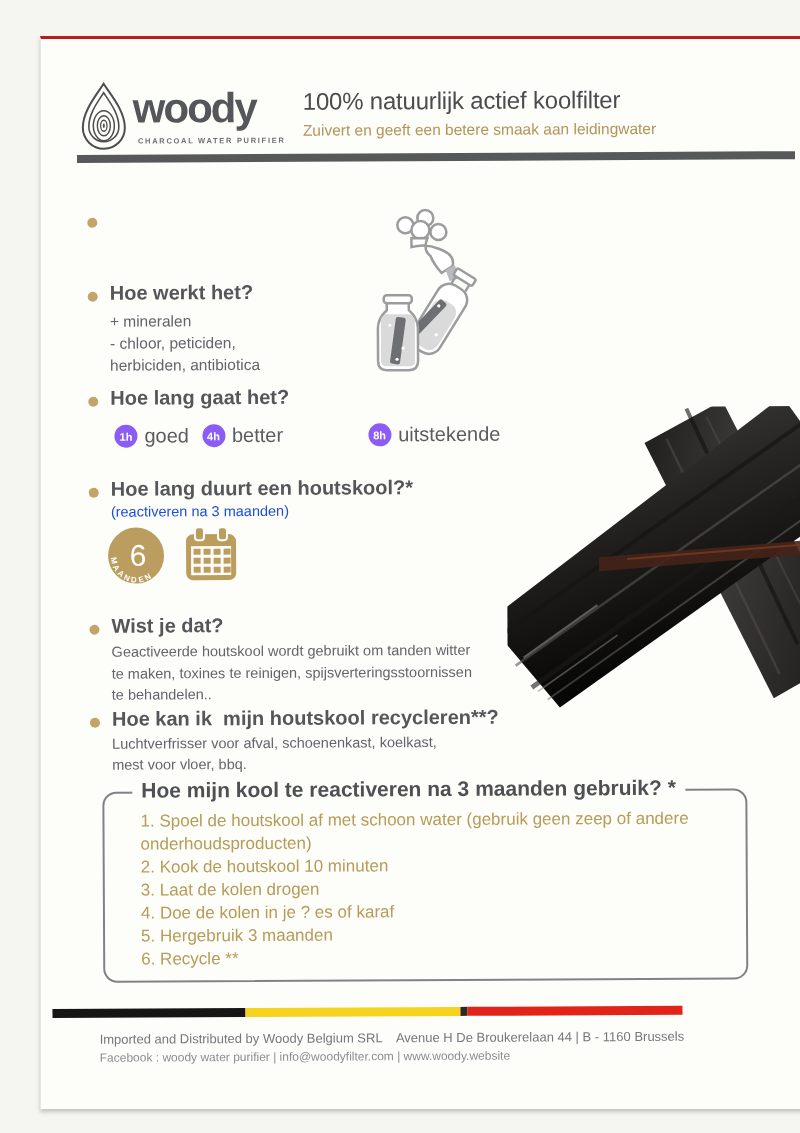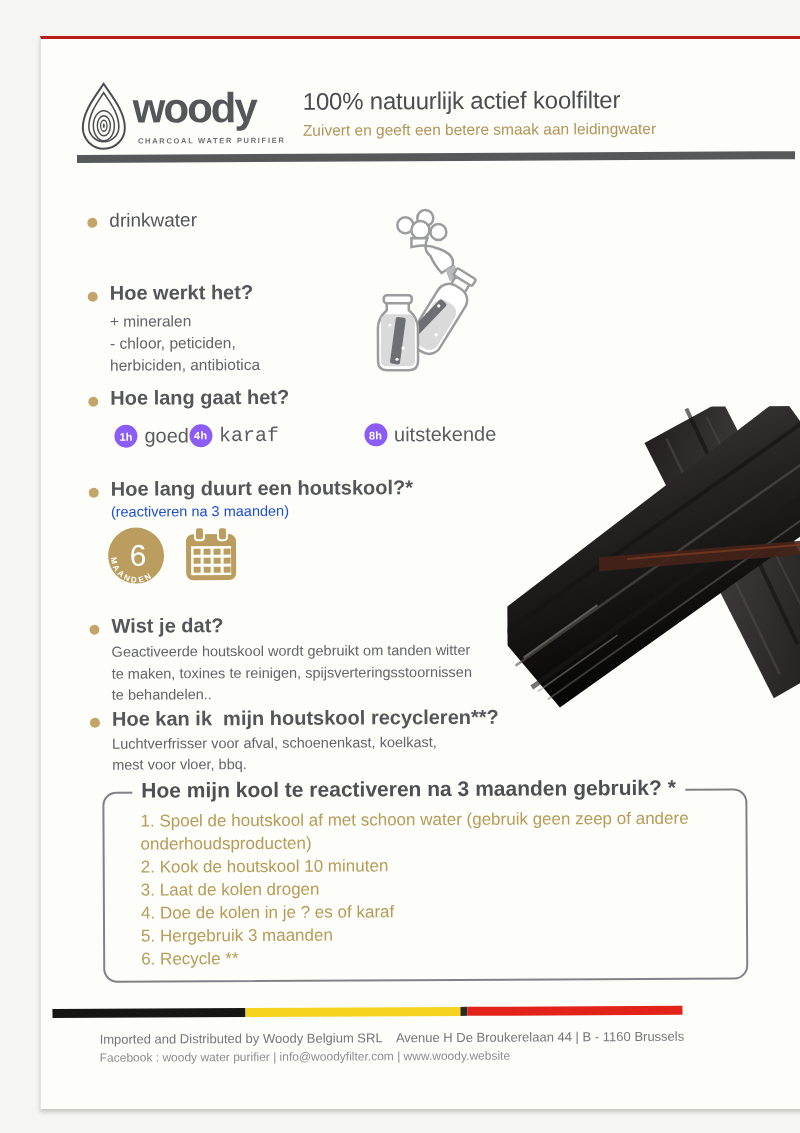--- a/index.html
+++ b/index.html
@@ -38,21 +38,21 @@
   .dot-life{left:48px;top:447px;} .t-life{left:70px;top:437px;} .n-life{left:70px;top:463px;font-size:14.5px;color:#1d4ed8;position:absolute;}
   .dot-know{left:48px;top:584px;} .t-know{left:70px;top:574px;} .s-know{left:70px;top:601px;}
   .dot-rec{left:48px;top:677px;}  .t-rec{left:70px;top:667px;}  .s-rec{left:70px;top:693px;line-height:20.5px;}
 
   
   .badge-row{position:absolute;left:74px;top:384px;display:flex;align-items:center;}
   .hbadge{display:inline-flex;align-items:center;justify-content:center;width:23px;height:23px;border-radius:50%;
     background:#8b5cf6;color:#fff;font-size:11px;font-weight:bold;flex:0 0 auto;}
   .hlabel{font-size:20px;color:#5b5c60;margin-left:7px;}
   .bgroup{display:flex;align-items:center;}
-  .bgroup.g2{font-family:Liberation Mono, monospace;} .bgroup.g3{margin-left:37px;padding-left:48px;}
+  .bgroup.g2{margin-left:13px;} .bgroup.g3{margin-left:37px;padding-left:48px;}
 
   .months-badge{position:absolute;left:64px;top:484px;}
   .calendar{position:absolute;left:142px;top:486px;}
 
   
   .illustration{position:absolute;left:306px;top:168px;}
   .charcoal{position:absolute;left:466px;top:369px;}
 
   
   .rbox{position:absolute;left:60px;top:738px;width:645px;height:204px;}
@@ -86,21 +86,20 @@
     <ellipse cx="29" cy="45" rx="1" ry="2.2" fill="#4d4e50"></ellipse>
   </svg>
   <div class="logo-word">woody</div>
   <div class="logo-tag">CHARCOAL WATER PURIFIER</div>
   <div class="main-title">100% natuurlijk actief koolfilter</div>
   <div class="main-subtitle">Zuivert en geeft een betere smaak aan leidingwater</div>
   <div class="divider"></div>
 
   <span class="dot dot-fill"></span>
   <div class="b-title regular t-fill">
-    <div>drinkwater</div>
   </div>
 
   <span class="dot dot-how"></span>
   <div class="b-title t-how">Hoe werkt het?</div>
   <div class="b-sub s-how">
     <div>+ mineralen</div>
     <div>- chloor, peticiden,</div>
     <div>herbiciden, antibiotica</div>
   </div>
 
@@ -135,21 +134,21 @@
 
   <span class="dot dot-dur"></span>
   <div class="b-title t-dur">Hoe lang gaat het?</div>
   <div class="badge-row">
     <span class="bgroup">
       <span class="hbadge">1h</span>
       <span class="hlabel">goed</span>
     </span>
     <span class="bgroup g2">
       <span class="hbadge">4h</span>
-      <span class="hlabel">karaf</span>
+      <span class="hlabel">better</span>
     </span>
     <span class="bgroup g3">
       <span class="hbadge">8h</span>
       <span class="hlabel">uitstekende</span>
     </span>
   </div>
 
   <span class="dot dot-life"></span>
   <div class="b-title t-life">Hoe lang duurt een houtskool?*</div>
   <div class="n-life">(reactiveren na 3 maanden)</div>

